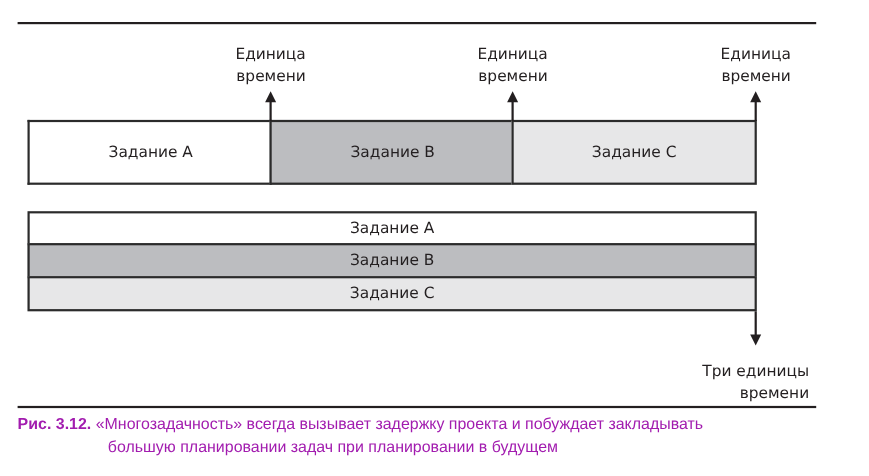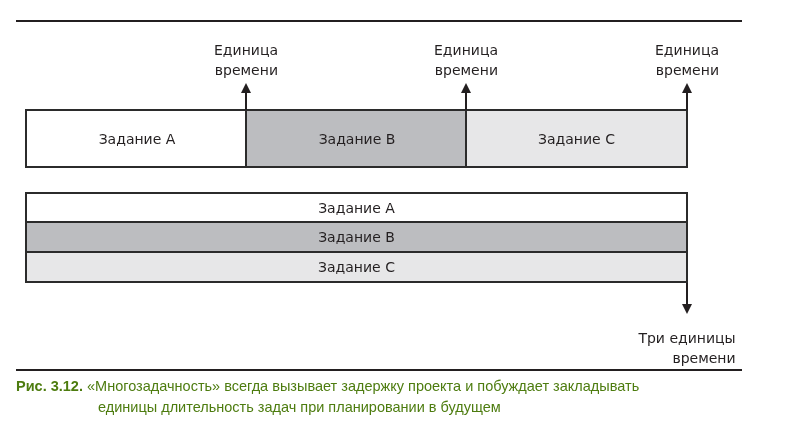--- a/index.html
+++ b/index.html
@@ -17,21 +17,21 @@
     .arrow-up { position: absolute; width: 0; height: 0;
                 border-left: 5px solid transparent; border-right: 5px solid transparent;
                 border-bottom: 10px solid #231f20; }
     .arrow-down { position: absolute; width: 0; height: 0;
                   border-left: 5px solid transparent; border-right: 5px solid transparent;
                   border-top: 10px solid #231f20; }
     .label { position: absolute; text-align: right; font-size: 14px; line-height: 20px;
              white-space: nowrap; transform: translateX(-50%); }
     .caption { position: absolute; left: 16px; top: 376px; width: 740px;
                font-family: "Liberation Sans", sans-serif; font-size: 14.5px; line-height: 21px;
-               color: #4d7c0f; }
+               color: #a21caf; }
     .caption .fig { font-weight: bold; }
     .caption .line2 { padding-left: 82px; display: block; }
   </style>
 </head>
 <body>
 
 <div class="rule" style="left:16px; top:20px; width:726px;"></div>
 
 <div class="bar" style="left:25px; top:109px; width:663px; height:59px; border:none;">
   <div class="seg" style="left:0; width:222px; background:#ffffff; border:2px solid #2b2b2b; border-right:none;">
@@ -83,14 +83,14 @@
 <div class="label" style="left:687px; top:328px;">
   <div>Три единицы</div>
   <div>времени</div>
 </div>
 
 <div class="rule" style="left:16px; top:369px; width:726px;"></div>
 
 <div class="caption">
   <span class="fig">Рис. 3.12.</span>
   <span>«Многозадачность» всегда вызывает задержку проекта и побуждает закладывать</span>
-  <span class="line2">единицы длительность задач при планировании в будущем</span>
+  <span class="line2">большую планировании задач при планировании в будущем</span>
 </div>
 
 </body></html>

